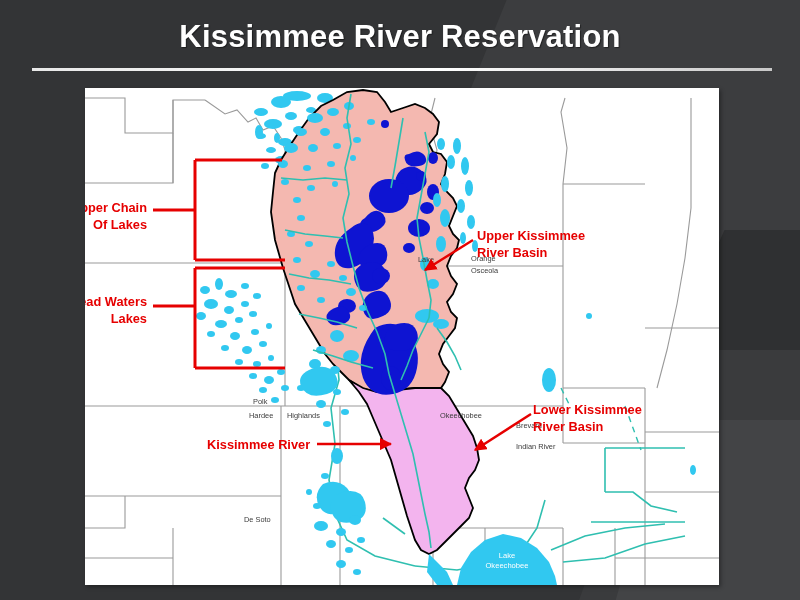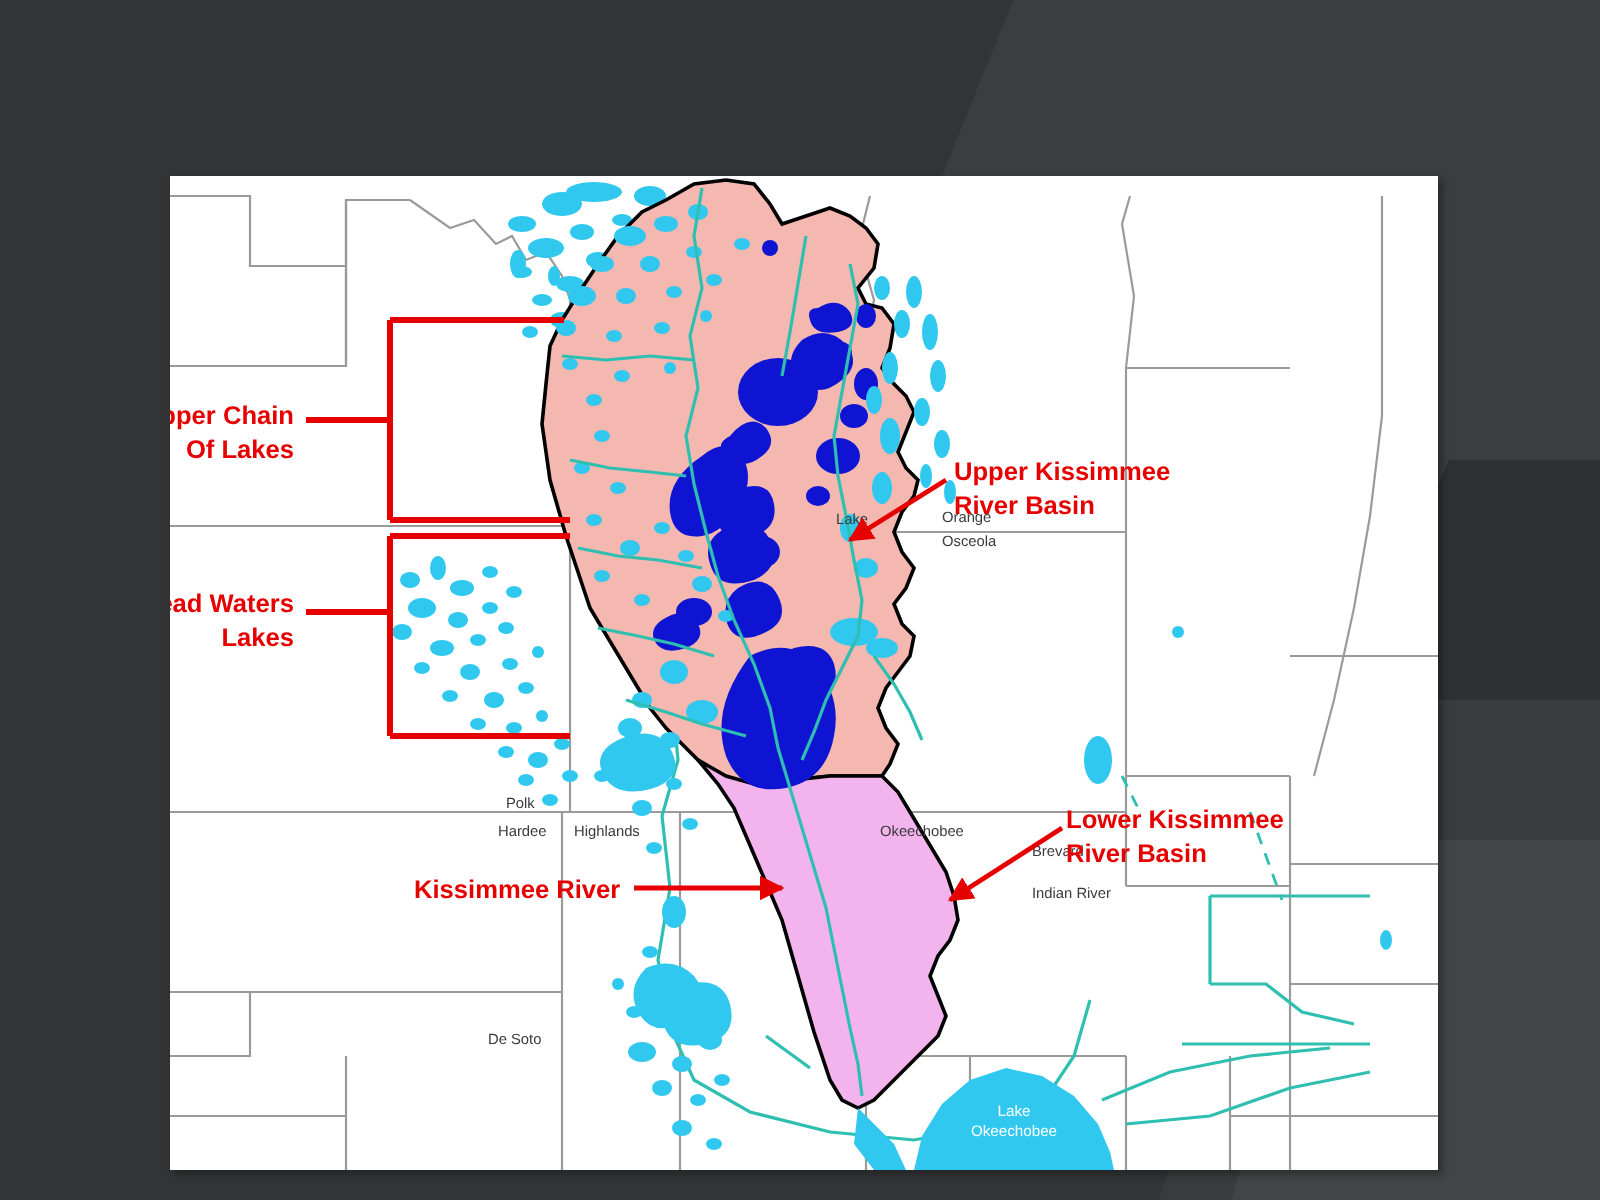--- a/index.html
+++ b/index.html
@@ -67,20 +67,24 @@
 </style>
 </head>
 <body>
 
 <div id="slide">
   <div class="wedge wedge-a"></div>
   <div class="wedge wedge-d"></div>
   <div class="wedge wedge-b"></div>
   <div class="wedge wedge-c"></div>
 
+  <div id="title-block">
+    <div id="page-title">Kissimmee River Reservation</div>
+    <div id="title-rule"></div>
+  </div>
 
   <div id="map-panel">
     <svg id="map-svg" viewBox="0 0 634 497" xmlns="http://www.w3.org/2000/svg">
 
       <rect x="0" y="0" width="634" height="497" fill="#ffffff"></rect>
 
       <g stroke="#9a9a9a" stroke-width="1.1" fill="none">
 
         <path d="M0 10 L40 10 L40 45 L88 45 L88 12 L120 12"></path>
         <path d="M0 95 L88 95 L88 45"></path>

